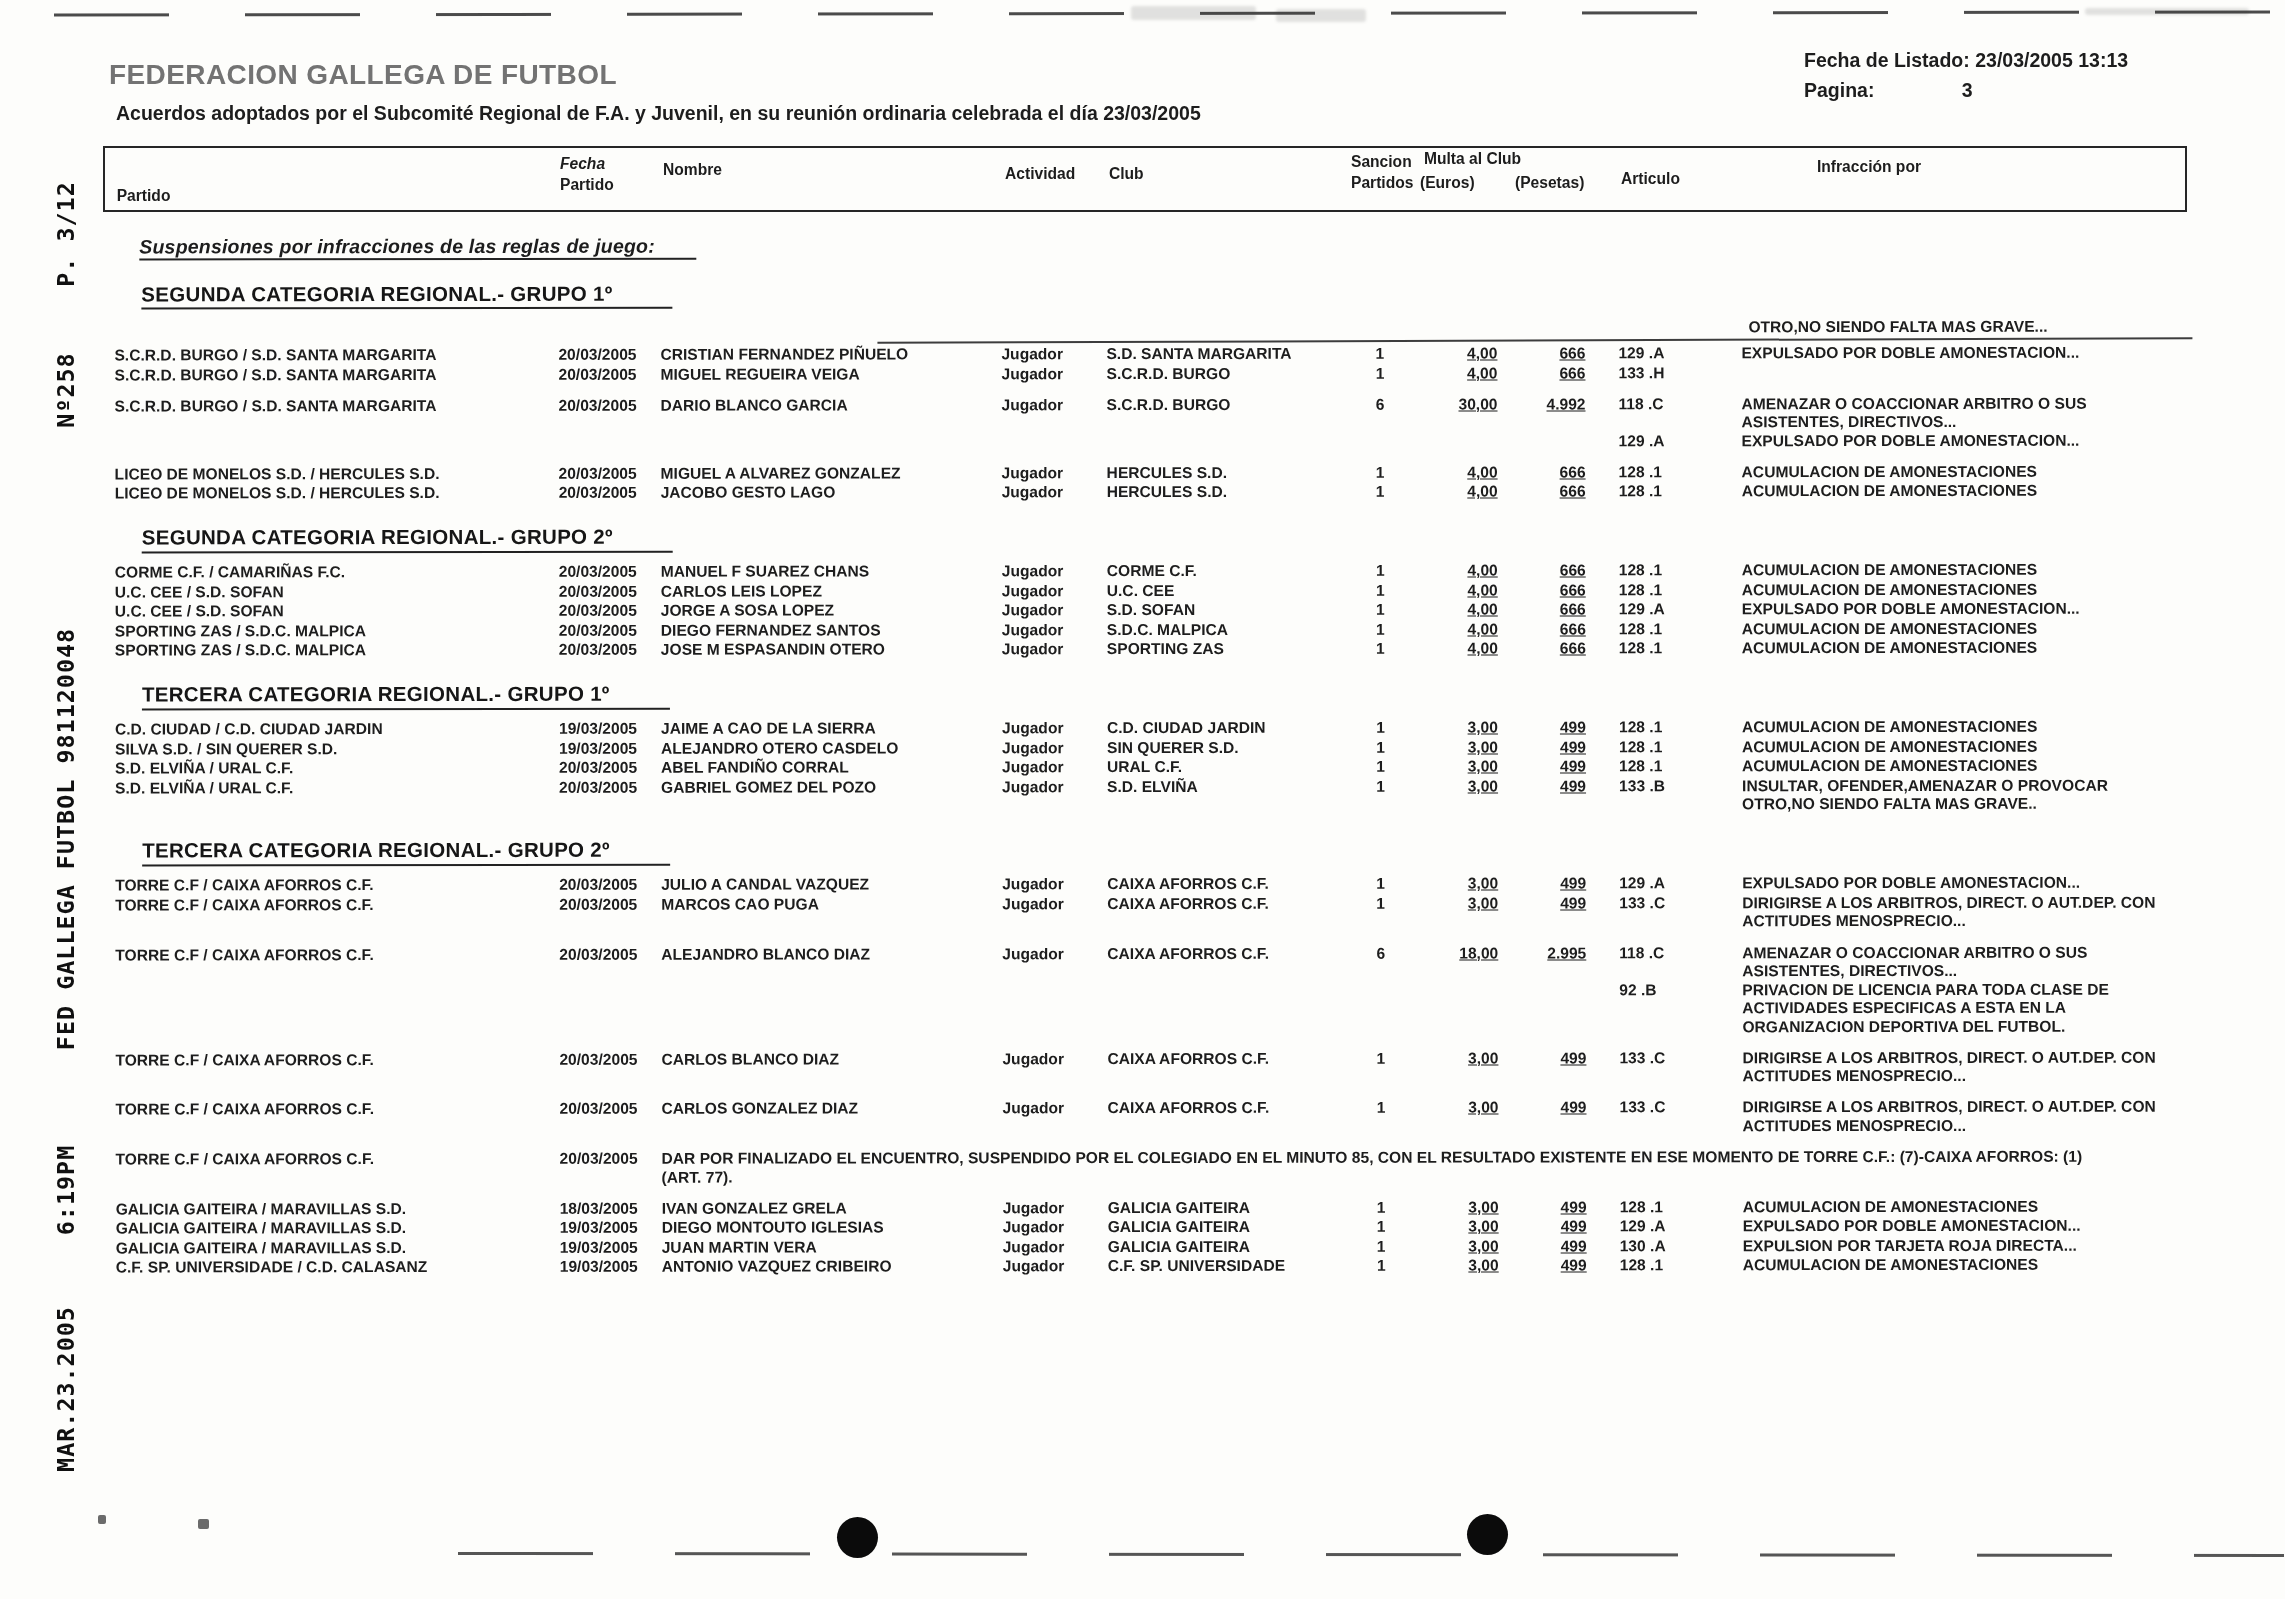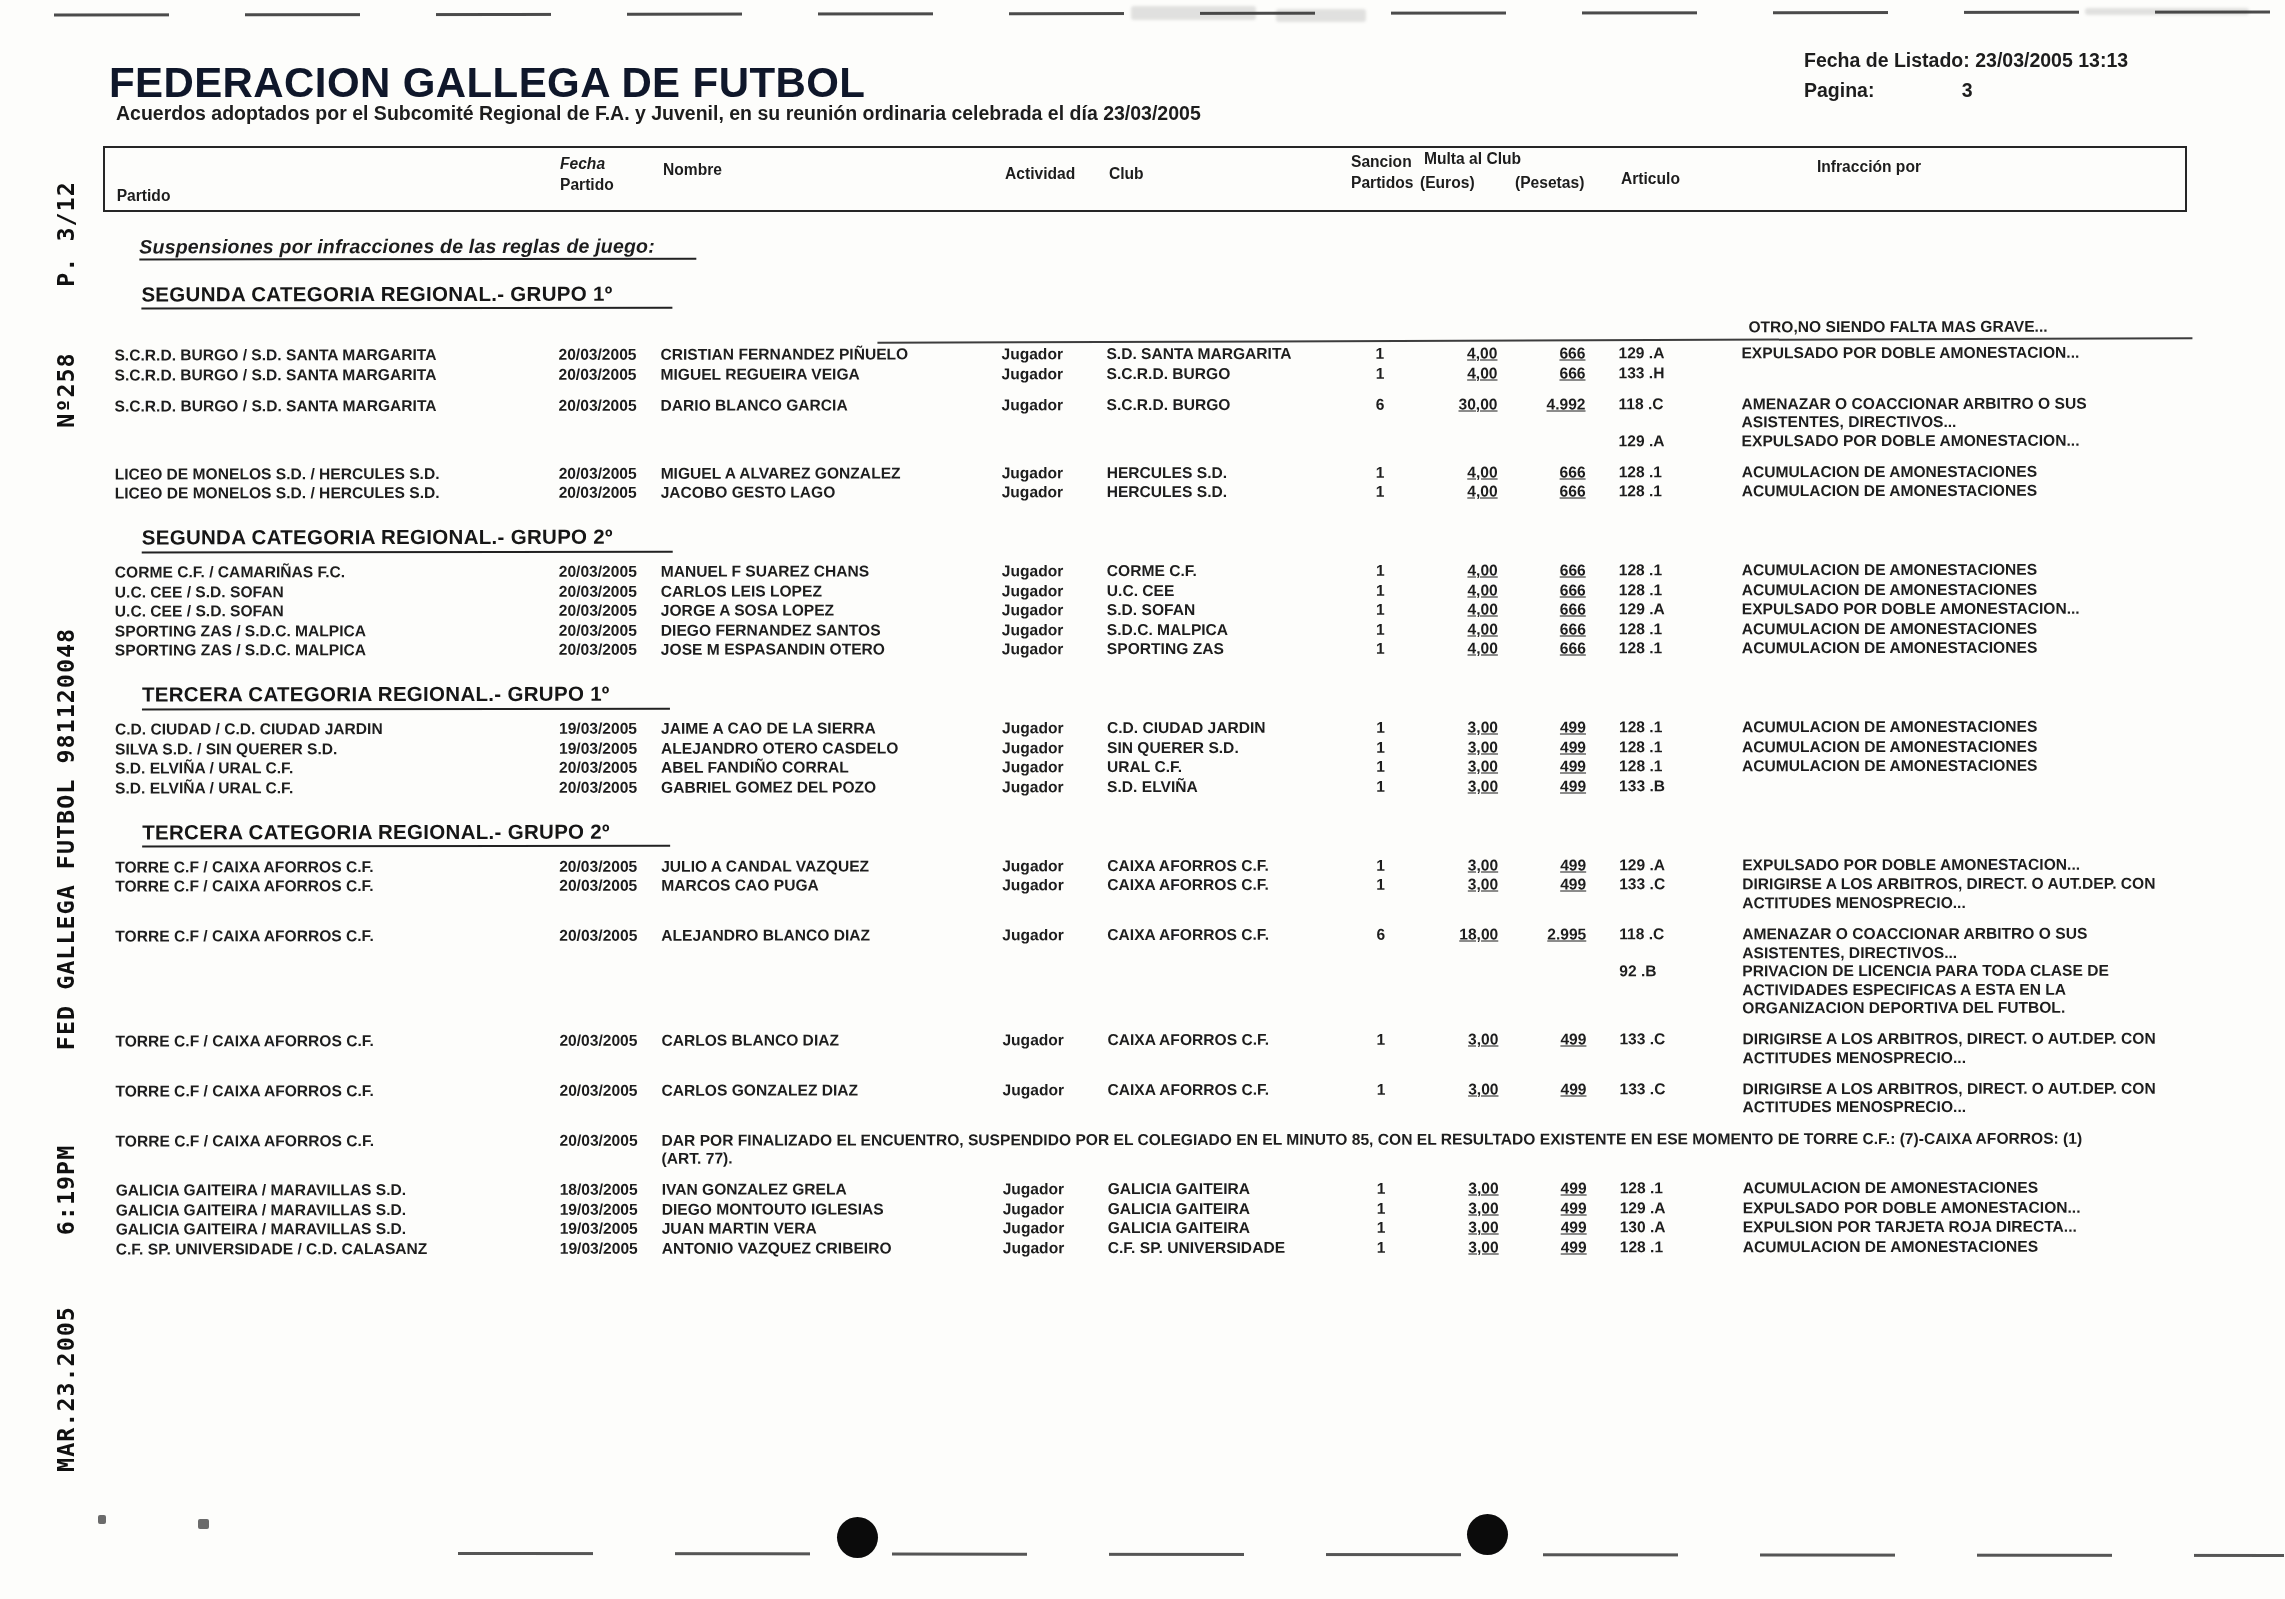--- a/index.html
+++ b/index.html
@@ -18,21 +18,21 @@
   .bleed.b1{left:1131px;top:5.9px;width:125px;}
   .bleed.b2{left:1276px;top:8.8px;width:90px;}
   .bleed.b3{left:2085px;top:7.8px;width:164px;height:6.8px;}
 
   
   .fax-item{position:absolute;left:66px;transform:translate(-50%,-50%) rotate(-90deg);
     font-family:"DejaVu Sans Mono",monospace;font-size:23.4px;font-weight:700;color:#101010;
     white-space:nowrap;letter-spacing:1px;}
 
   
-  .doc-title{position:absolute;left:109px;top:59px;font-size:42px;letter-spacing:0.4px;color:#0f172a;}
+  .doc-title{position:absolute;left:109px;top:59px;font-size:28px;letter-spacing:0.4px;color:#737373;}
   .doc-subtitle{position:absolute;left:116px;top:102px;font-size:19.5px;}
   .meta{position:absolute;left:1804px;top:49px;font-size:19.5px;white-space:nowrap;}
   .meta .line{margin-bottom:6.8px;}
   .meta .pagina-val{display:inline-block;margin-left:82px;}
 
   
   .thead{position:absolute;left:103px;top:146px;width:2084px;height:66px;border:2px solid #262626;font-size:15.6px;}
   .thead span{position:absolute;white-space:nowrap;}
   .th-partido{left:11.7px;top:39px;}
   .th-fecha1{left:455px;top:6.8px;font-style:italic;}
@@ -380,20 +380,24 @@
             <div class="cell c-fecha">20/03/2005</div>
             <div class="cell c-nombre">GABRIEL GOMEZ DEL POZO</div>
             <div class="cell c-actividad">Jugador</div>
             <div class="cell c-club">S.D. ELVIÑA</div>
             <div class="cell c-sancion">1</div>
             <div class="cell c-euros">3,00</div>
             <div class="cell c-pesetas">499</div>
             <div class="cell sanciones">
               <div class="sline">
                 <div class="articulo">133 .B</div>
+                <div class="infraccion">
+                  <div>INSULTAR, OFENDER,AMENAZAR O PROVOCAR</div>
+                  <div>OTRO,NO SIENDO FALTA MAS GRAVE..</div>
+                </div>
               </div>
             </div>
           </div>
         </div>
         <div class="section">
           <div><span class="section-title">TERCERA CATEGORIA REGIONAL.- GRUPO 2º</span></div>
           <div class="row">
             <div class="cell c-partido">TORRE C.F / CAIXA AFORROS C.F.</div>
             <div class="cell c-fecha">20/03/2005</div>
             <div class="cell c-nombre">JULIO A CANDAL VAZQUEZ</div>

